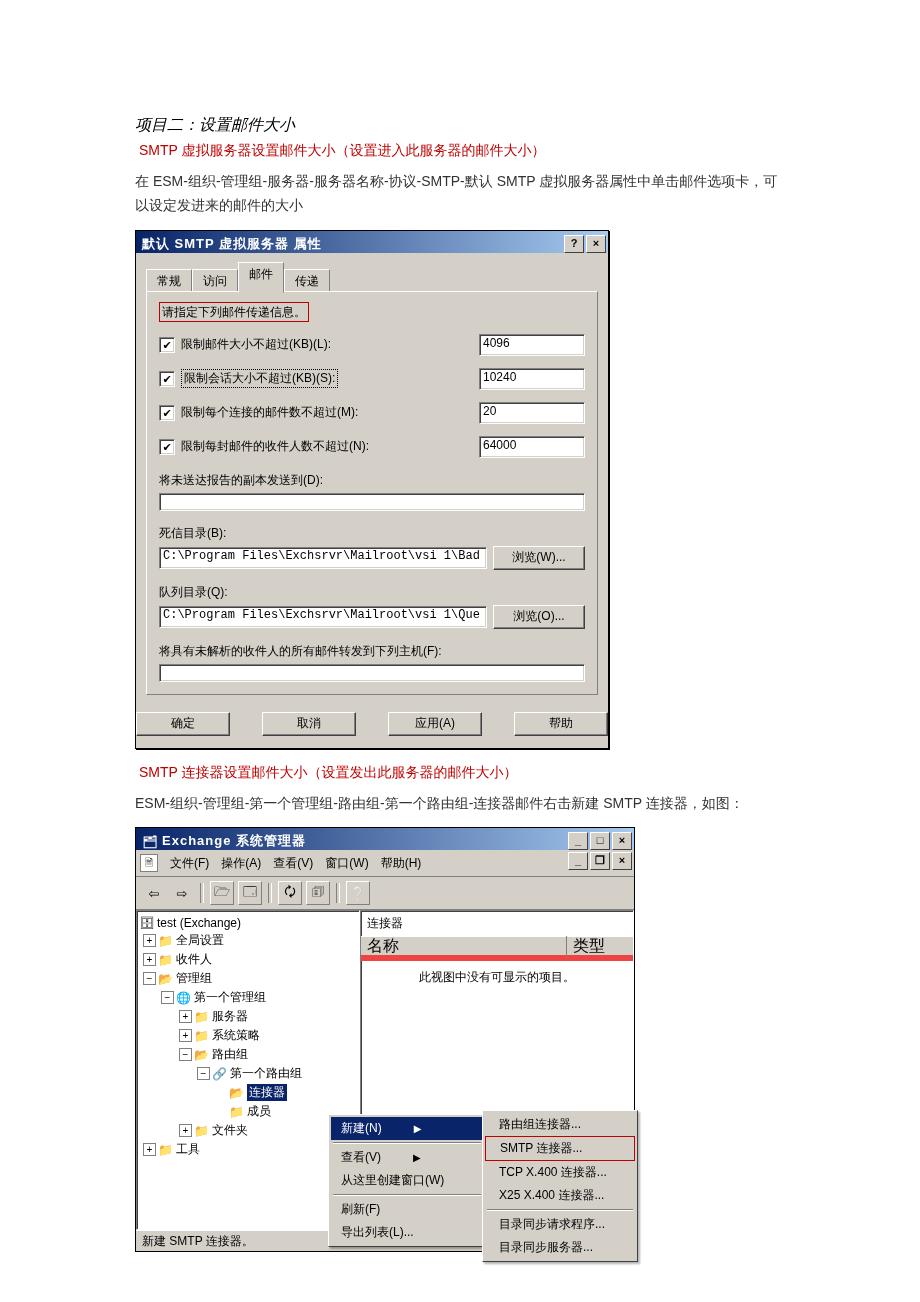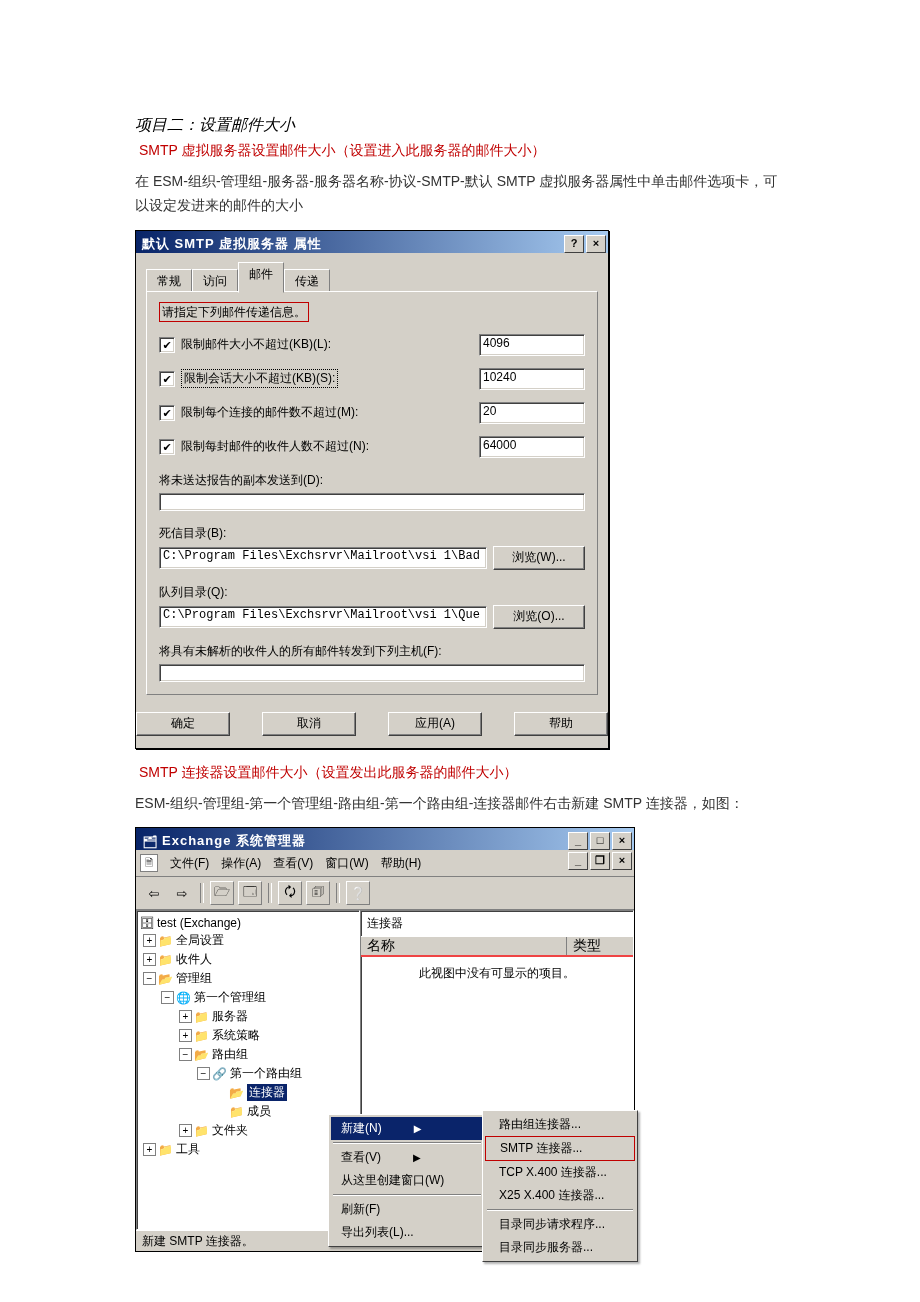--- a/index.html
+++ b/index.html
@@ -355,24 +355,24 @@
     flex-direction:column;
     font-size:12px;
   }
   .list-title {
     padding:4px 6px;
   }
   .list-header {
     display:flex;
     background:#d4d0c8;
     border-top:1px solid #fff;
-    border-bottom:2px solid #ef4444;
+    border-bottom:6px solid #ef4444;
     height:18px;
     align-items:center;
-    font-size:14px;
+    font-size:16px;
   }
   .lh-name { flex:1; padding-left:6px; border-right:1px solid #808080; }
   .lh-type { width:60px; padding-left:6px; }
   .list-body {
     flex:1;
     text-align:center;
     padding-top:8px;
   }
 
   

